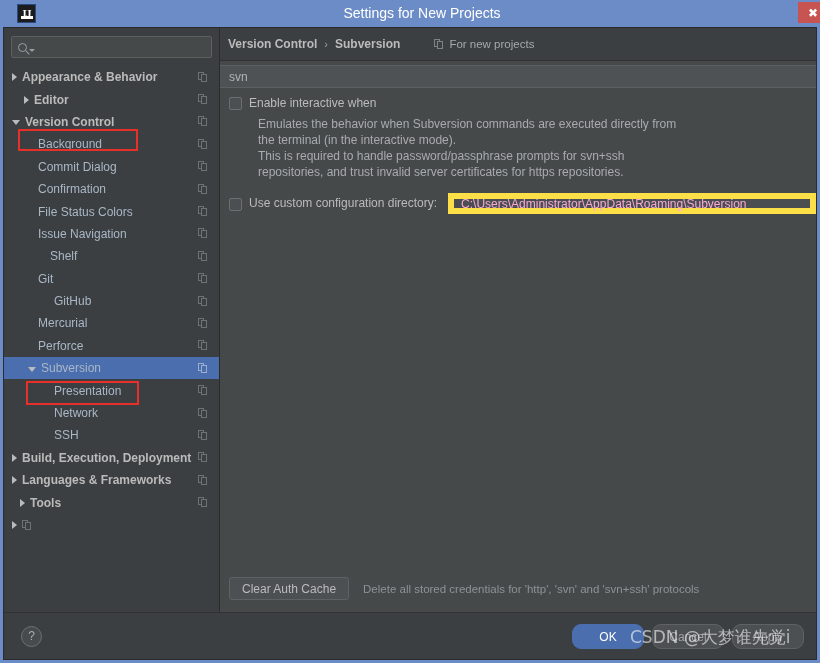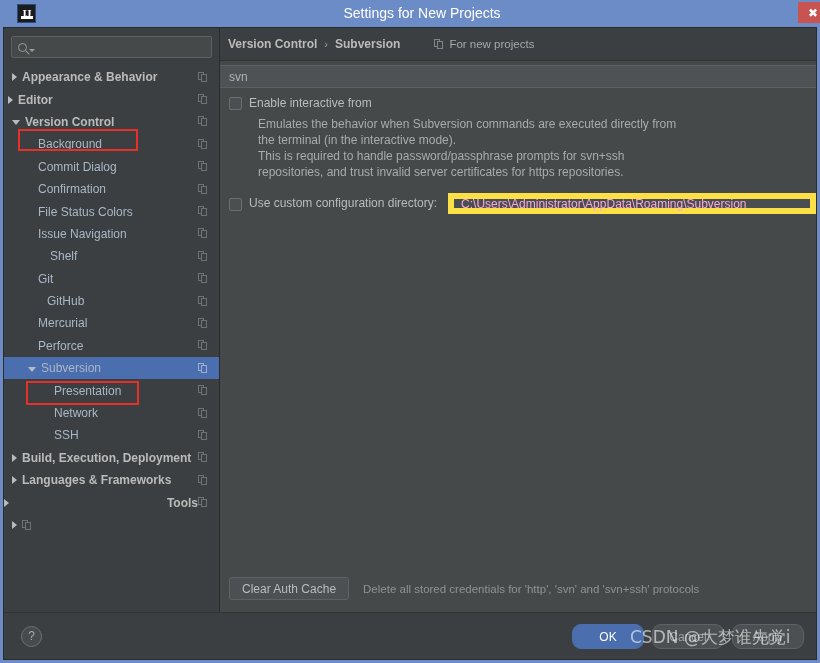--- a/index.html
+++ b/index.html
@@ -365,21 +365,21 @@
 
         <div id="tree">
             <div class="tree-row bold" style="padding-left: 8px;">
               <span class="arrow"></span>
               <span class="lbl">Appearance &amp; Behavior</span>
               <span class="copy-icon">
                 <i class="b1"></i>
                 <i class="b2"></i>
               </span>
             </div>
-            <div class="tree-row bold" style="padding-left: 4px;">
+            <div class="tree-row bold" style="padding-left: 20px;">
               <span class="arrow"></span>
               <span class="lbl">Editor</span>
               <span class="copy-icon">
                 <i class="b1"></i>
                 <i class="b2"></i>
               </span>
             </div>
             <div class="tree-row bold" style="padding-left: 8px;">
               <span class="arrow open"></span>
               <span class="lbl">Version Control</span>
@@ -437,21 +437,21 @@
               </span>
             </div>
             <div class="tree-row" style="padding-left: 24px;">
               <span class="arrow none"></span>
               <span class="lbl">Git</span>
               <span class="copy-icon">
                 <i class="b1"></i>
                 <i class="b2"></i>
               </span>
             </div>
-            <div class="tree-row" style="padding-left: 13px; gap: 20px;">
+            <div class="tree-row" style="padding-left: 40px;">
               <span class="arrow none"></span>
               <span class="lbl">GitHub</span>
               <span class="copy-icon">
                 <i class="b1"></i>
                 <i class="b2"></i>
               </span>
             </div>
             <div class="tree-row" style="padding-left: 24px;">
               <span class="arrow none"></span>
               <span class="lbl">Mercurial</span>
@@ -509,21 +509,21 @@
               </span>
             </div>
             <div class="tree-row bold" style="padding-left: 8px;">
               <span class="arrow"></span>
               <span class="lbl">Languages &amp; Frameworks</span>
               <span class="copy-icon">
                 <i class="b1"></i>
                 <i class="b2"></i>
               </span>
             </div>
-            <div class="tree-row bold" style="padding-left: 0; text-align: right;">
+            <div class="tree-row bold" style="padding-left: 16px;">
               <span class="arrow"></span>
               <span class="lbl">Tools</span>
               <span class="copy-icon">
                 <i class="b1"></i>
                 <i class="b2"></i>
               </span>
             </div>
             <div class="tree-row bold" style="padding-left: 8px;">
               <span class="arrow"></span>
               <span class="copy-icon">
@@ -555,21 +555,21 @@
         </div>
 
         <div id="panel-content">
 
           <div id="svn-path-field">svn</div>
 
           <div class="form-rows">
 
             <div class="checkbox-row">
               <span class="cbox"></span>
-              <span class="cbox-label">Enable interactive from</span>
+              <span class="cbox-label">Enable interactive when</span>
             </div>
 
             <div id="interactive-desc">
                 <div>Emulates the behavior when Subversion commands are executed directly from</div>
                 <div>the terminal (in the interactive mode).</div>
                 <div>This is required to handle password/passphrase prompts for svn+ssh</div>
                 <div>repositories, and trust invalid server certificates for https repositories.</div>
               </div>
 
             <div id="custom-dir-row">

